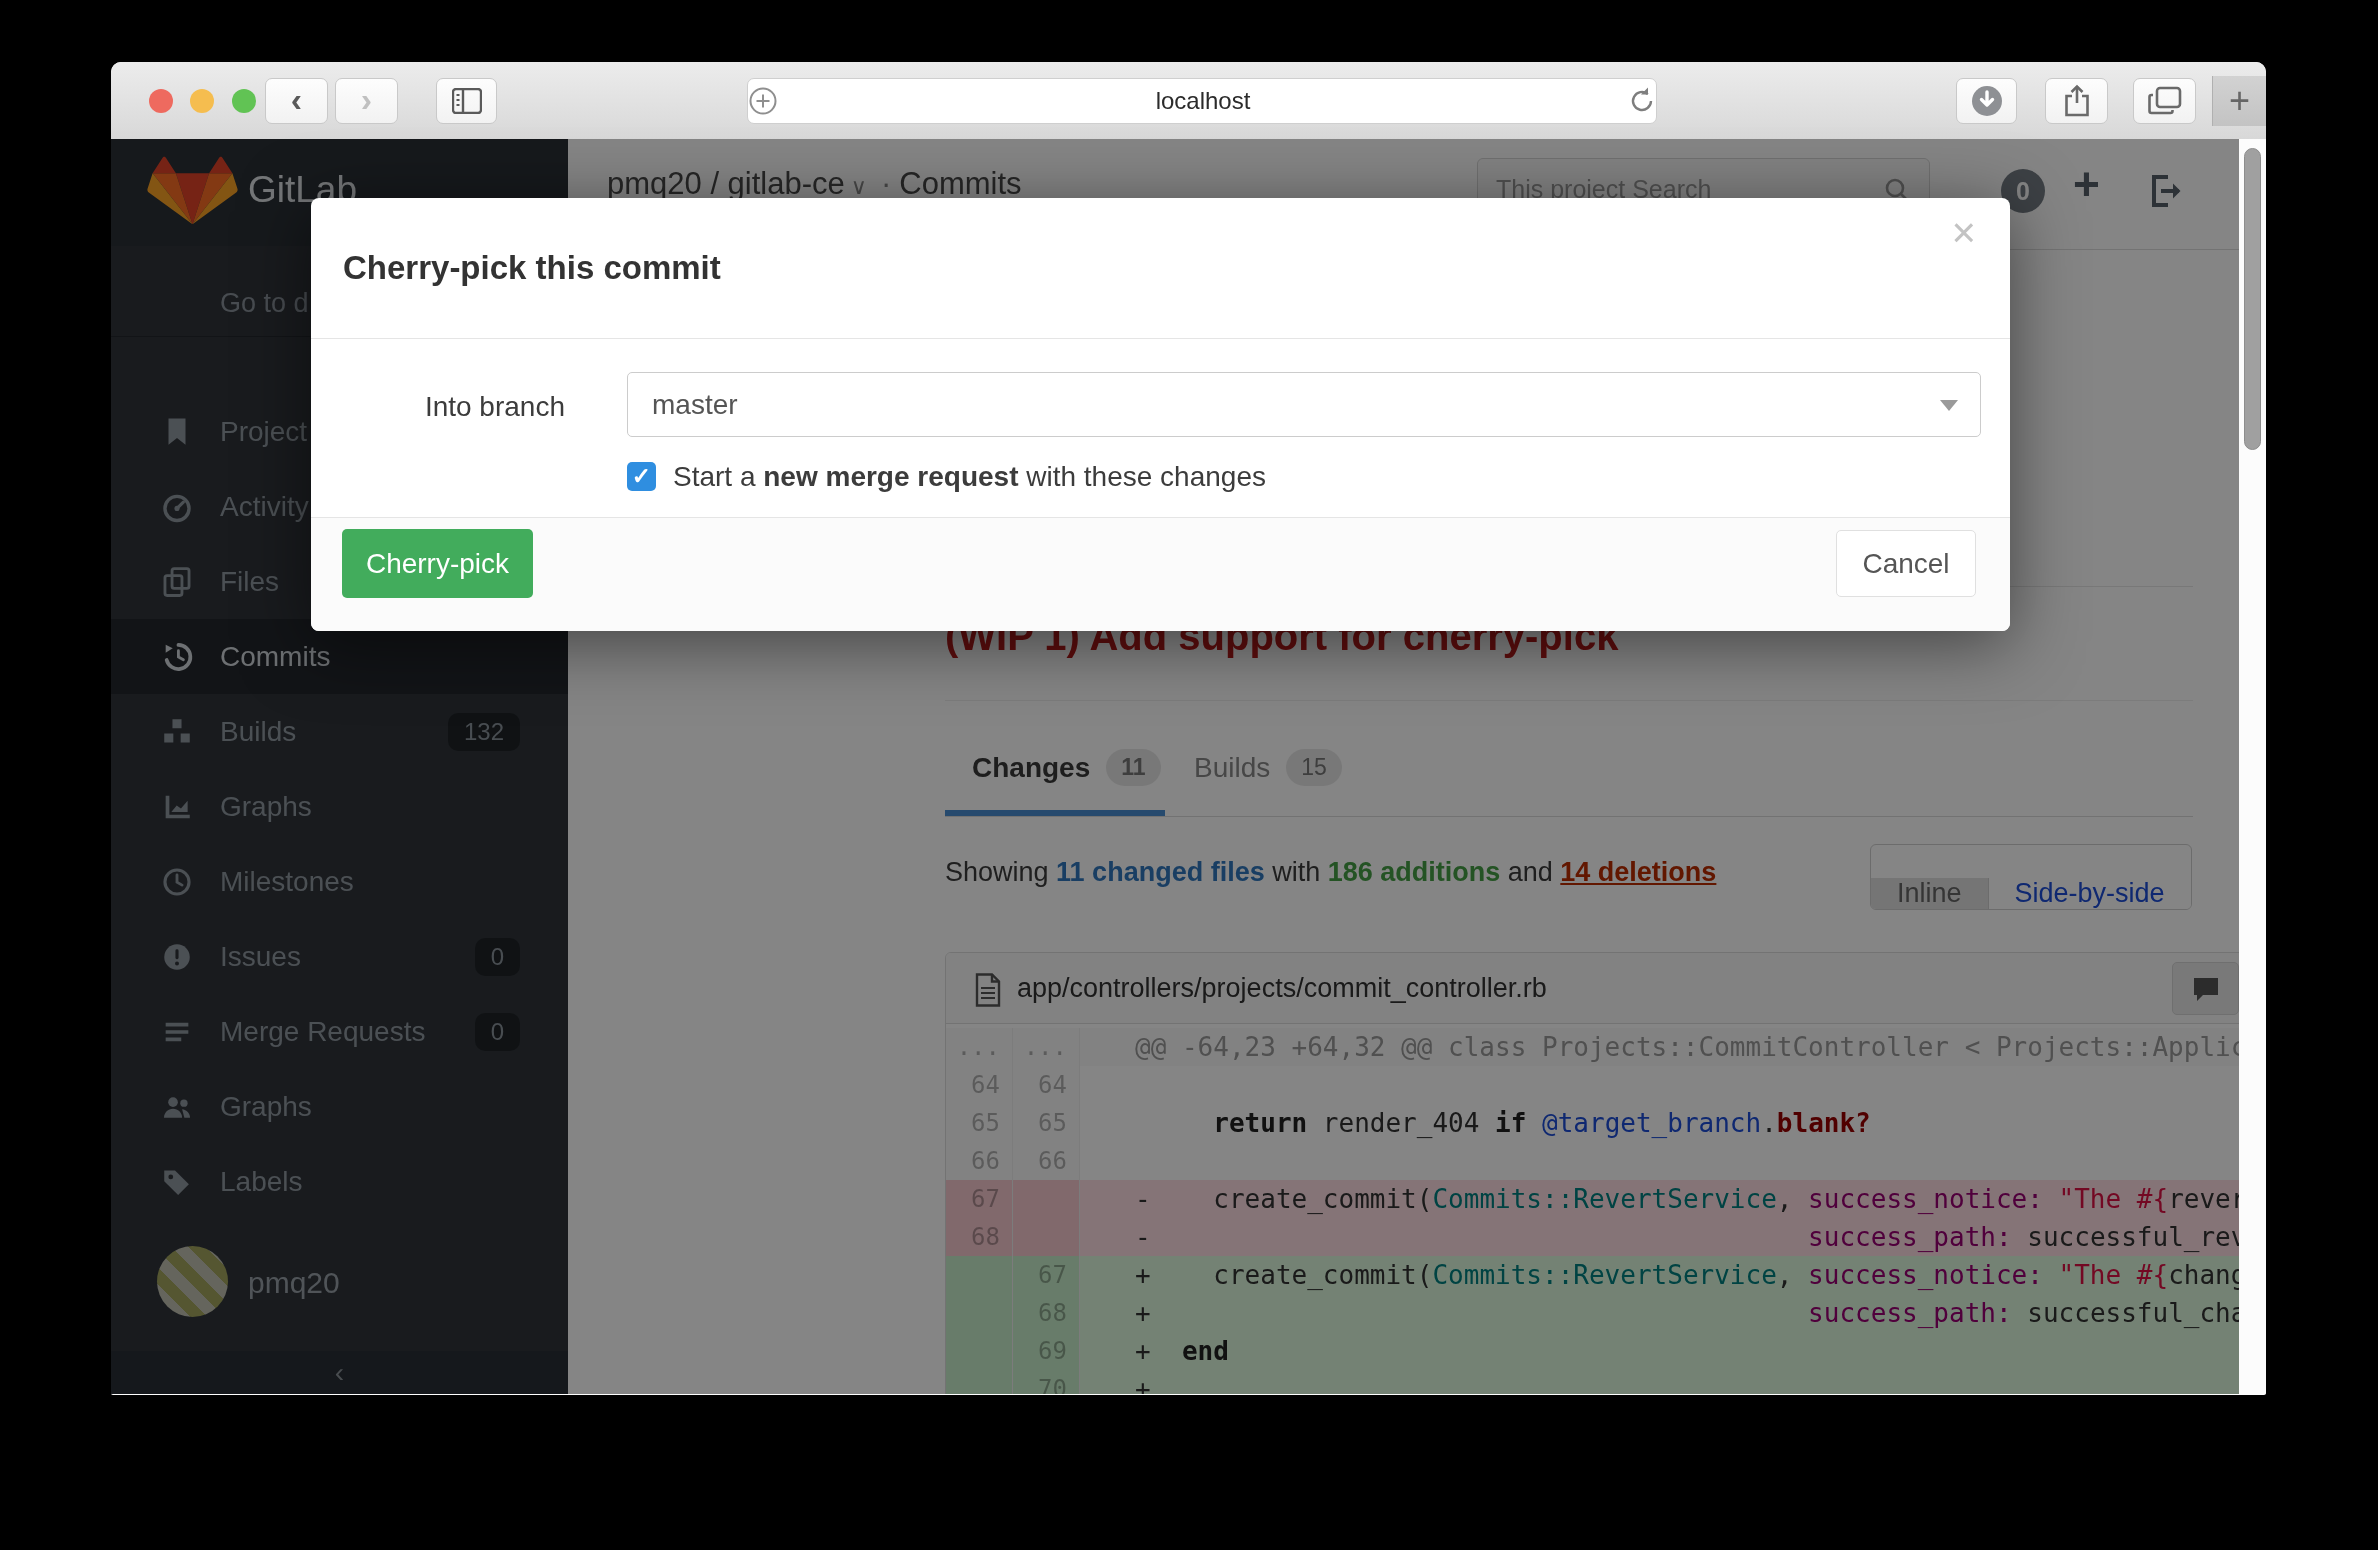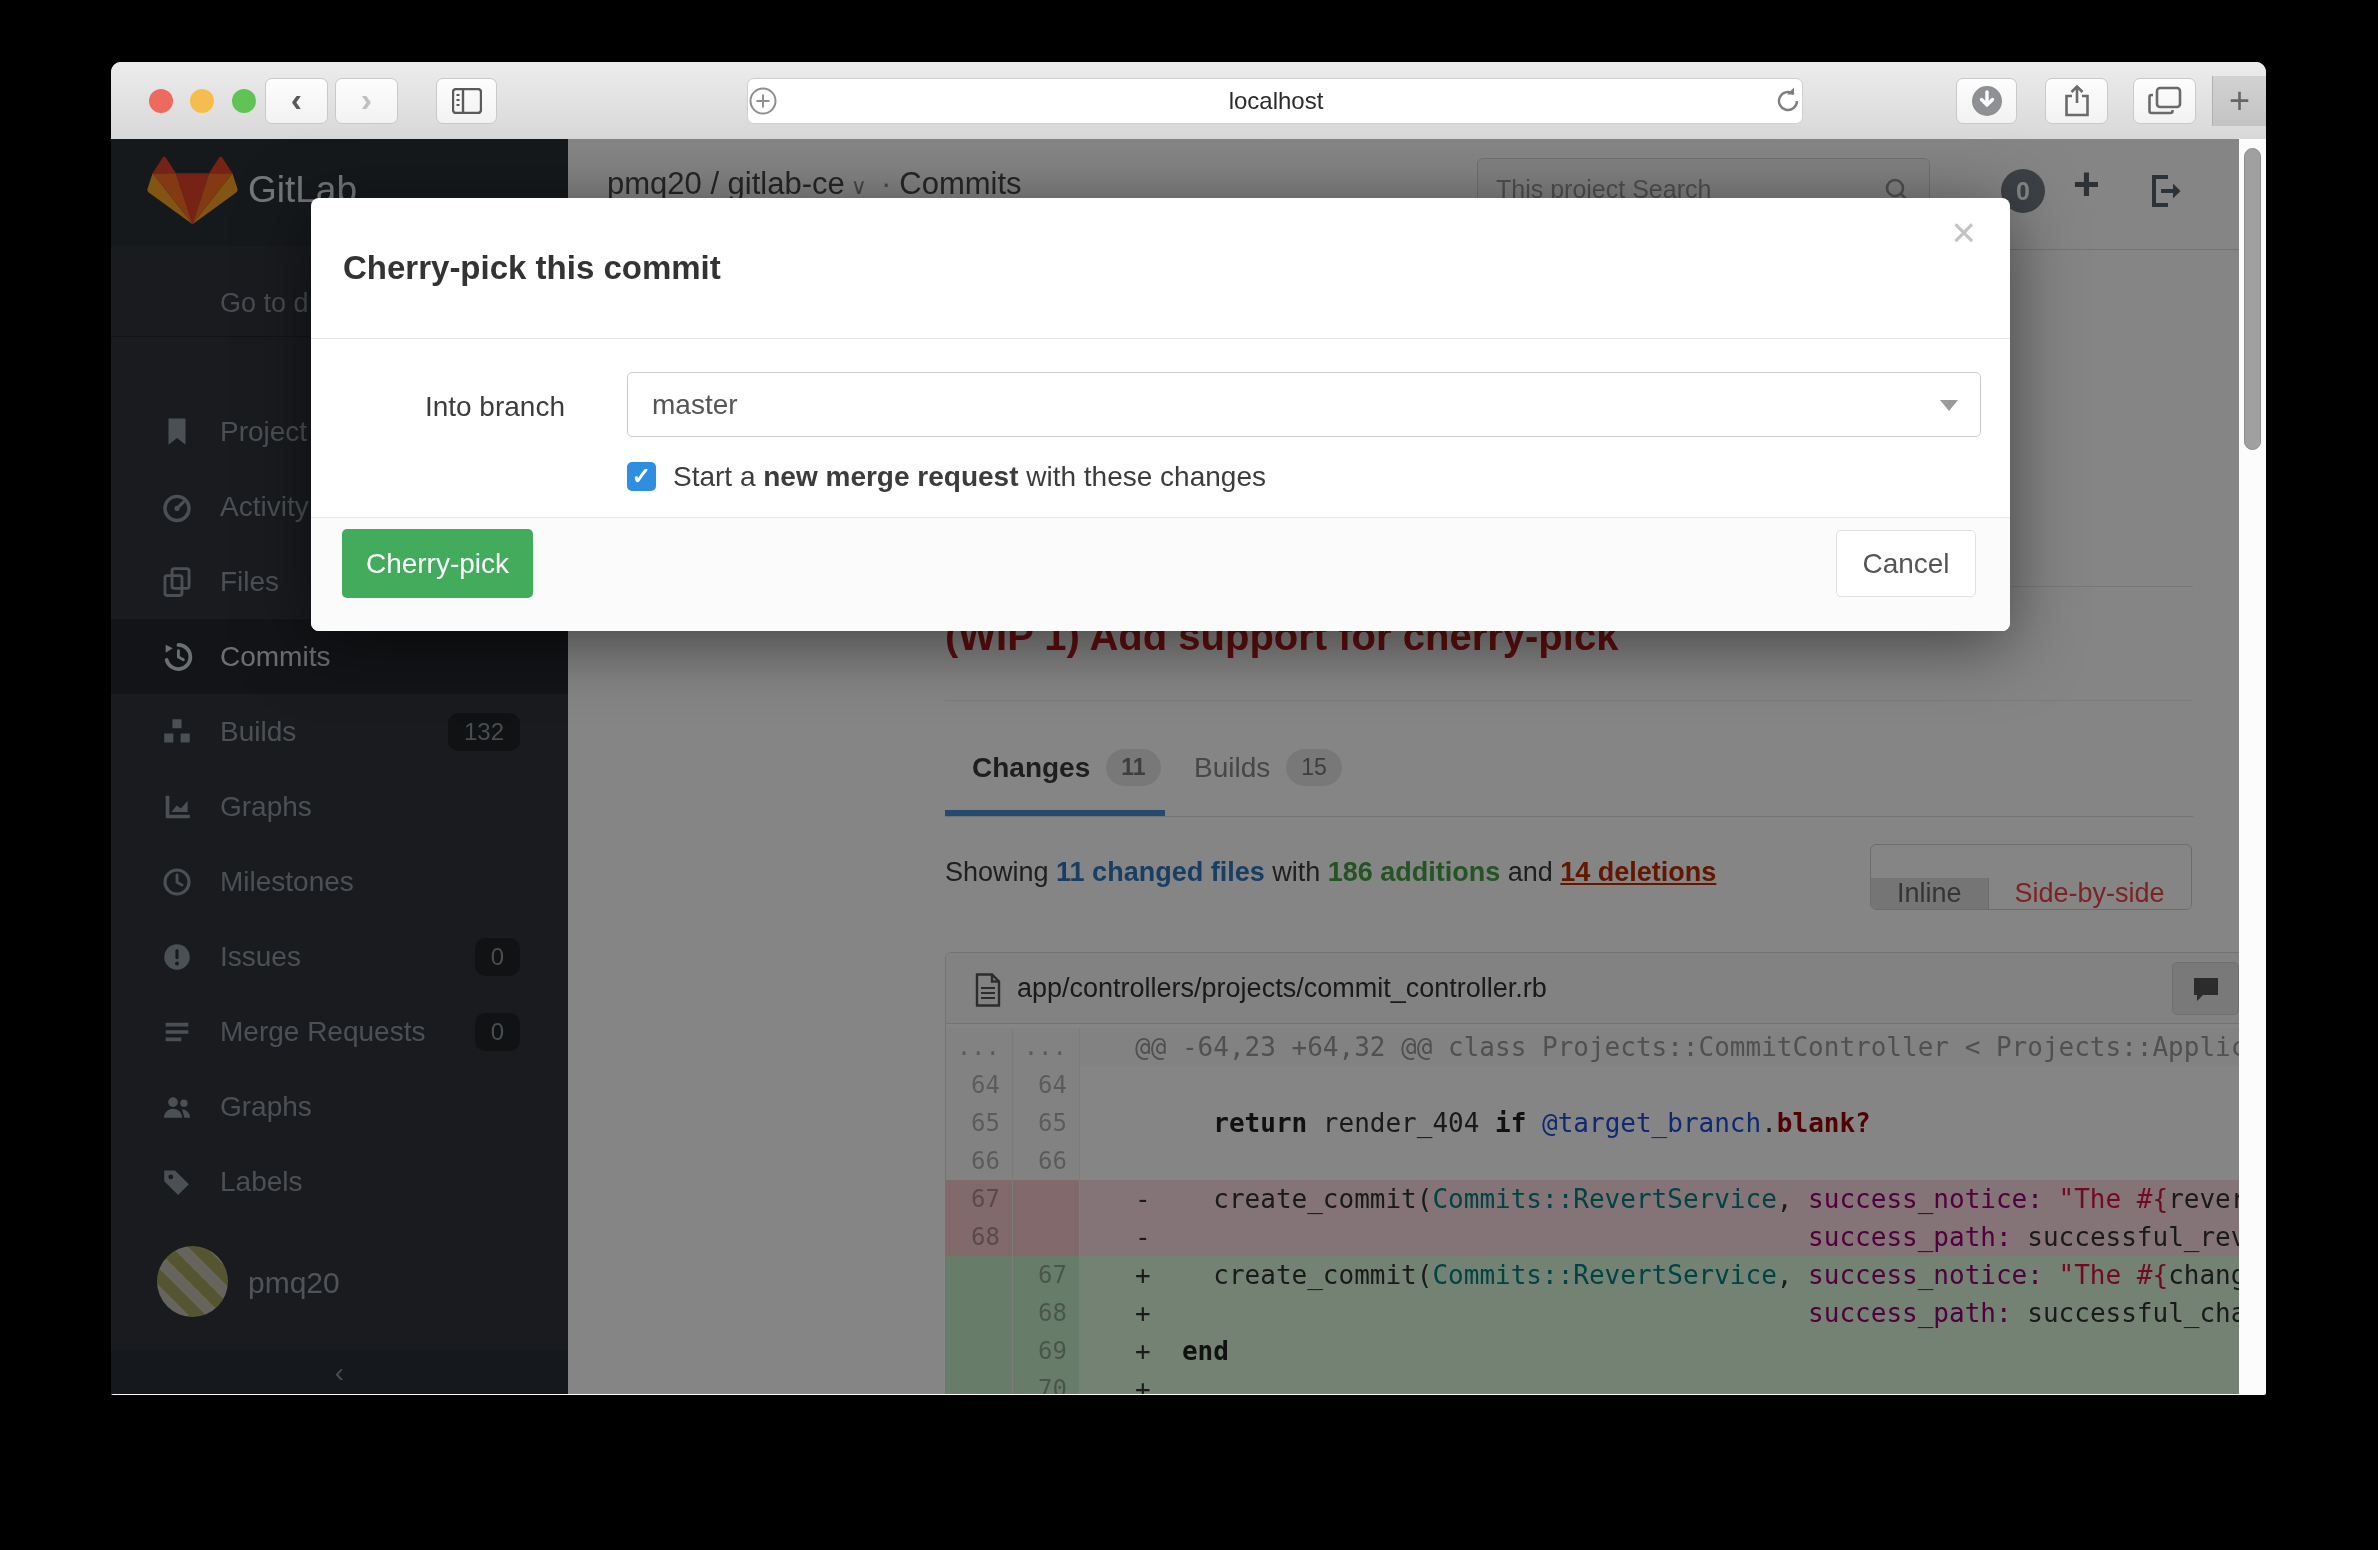--- a/index.html
+++ b/index.html
@@ -11,21 +11,21 @@
   .toolbar{position:absolute;left:0;top:0;width:100%;height:77px;
            background:linear-gradient(#ececec,#d8d8d8);border-bottom:1px solid #b6b6b6;}
   .tl{position:absolute;top:27px;width:24px;height:24px;border-radius:50%;}
   .tl.red{left:38px;background:#ee6a5f;}
   .tl.yel{left:79px;background:#f5bd4f;}
   .tl.grn{left:121px;background:#61c354;}
   .tbtn{position:absolute;top:16px;height:46px;background:linear-gradient(#fdfdfd,#f2f2f2);
         border:1px solid #c9c9c9;border-radius:7px;display:flex;align-items:center;justify-content:center;
         box-sizing:border-box;color:#5a5a5a;}
   .chev{font-size:34px;line-height:1;font-weight:bold;margin-top:-4px;}
-  .urlbar{position:absolute;left:636px;top:16px;width:1056px;height:46px;background:#fff;
+  .urlbar{position:absolute;left:636px;top:16px;width:910px;height:46px;background:#fff;
           border:1px solid #cfcfcf;border-radius:7px;display:flex;align-items:center;box-sizing:border-box;}
   .urltext{flex:1;text-align:center;font-size:24px;color:#2b2b2b;}
   .newtab{position:absolute;right:0;top:14px;width:53px;height:50px;background:linear-gradient(#d2d2d2,#c3c3c3);
           border-left:1px solid #b0b0b0;display:flex;align-items:center;justify-content:center;
           font-size:36px;color:#666;}
   
   .page{position:absolute;left:0;top:77px;width:2155px;height:1255px;background:#fff;overflow:hidden;}
   .overlay{position:absolute;left:0;top:77px;width:2155px;height:1255px;background:rgba(0,0,0,.48);z-index:5;}
   
   .navbar{position:absolute;left:0;top:0;width:100%;height:111px;background:#fff;border-bottom:1px solid #ddd;box-sizing:border-box;}
@@ -70,21 +70,21 @@
   .tab .pill{margin-left:16px;background:#e7e7e7;color:#777;font-size:23px;padding:5px 15px;border-radius:19px;}
   .tab1{left:27px;color:#3a3a3a;font-weight:600;}
   .tab2{left:249px;color:#888;}
   .tab-under{position:absolute;left:0px;top:75px;width:220px;height:6px;background:#4a8fd4;}
   .stats{position:absolute;left:377px;top:607px;font-size:27px;color:#3c3c3c;white-space:nowrap;}
   .stats b.f{color:#3178be;} .stats b.a{color:#46a046;} .stats b.d{color:#bd2c00;text-decoration:underline;}
   .viewtoggle{position:absolute;left:1302px;top:594px;height:64px;display:flex;border:1px solid #cfcfcf;
               border-radius:6px;overflow:hidden;font-size:27px;align-items:flex-end;}
   .viewtoggle .seg{display:flex;align-items:center;justify-content:center;padding:0 26px;}
   .seg.on{background:#e0e0e0;color:#666;border-right:1px solid #cfcfcf;}
-  .seg.off{background:#fff;color:#ef4444;}
+  .seg.off{background:#fff;color:#1d4ed8;}
   
   .filecard{position:absolute;left:377px;top:702px;width:1594px;height:1386px;border:1px solid #ddd;
             border-radius:6px;background:#fff;box-sizing:border-box;overflow:hidden;}
   .filehead{position:absolute;left:0;top:0;width:100%;height:71px;background:#fafafa;
             border-bottom:1px solid #ddd;box-sizing:border-box;}
   .fpath{position:absolute;left:71px;top:20px;font-size:27px;color:#333;white-space:nowrap;}
   .fbtn{position:absolute;top:9px;height:53px;border:1px solid #d5d5d5;border-radius:5px;background:#fff;
         display:flex;align-items:center;justify-content:center;box-sizing:border-box;}
   .fbtn.cmt{left:1226px;width:67px;background:#e9e9e9;}
   .fbtn.view{left:1300px;width:248px;font-size:23px;color:#333;}

